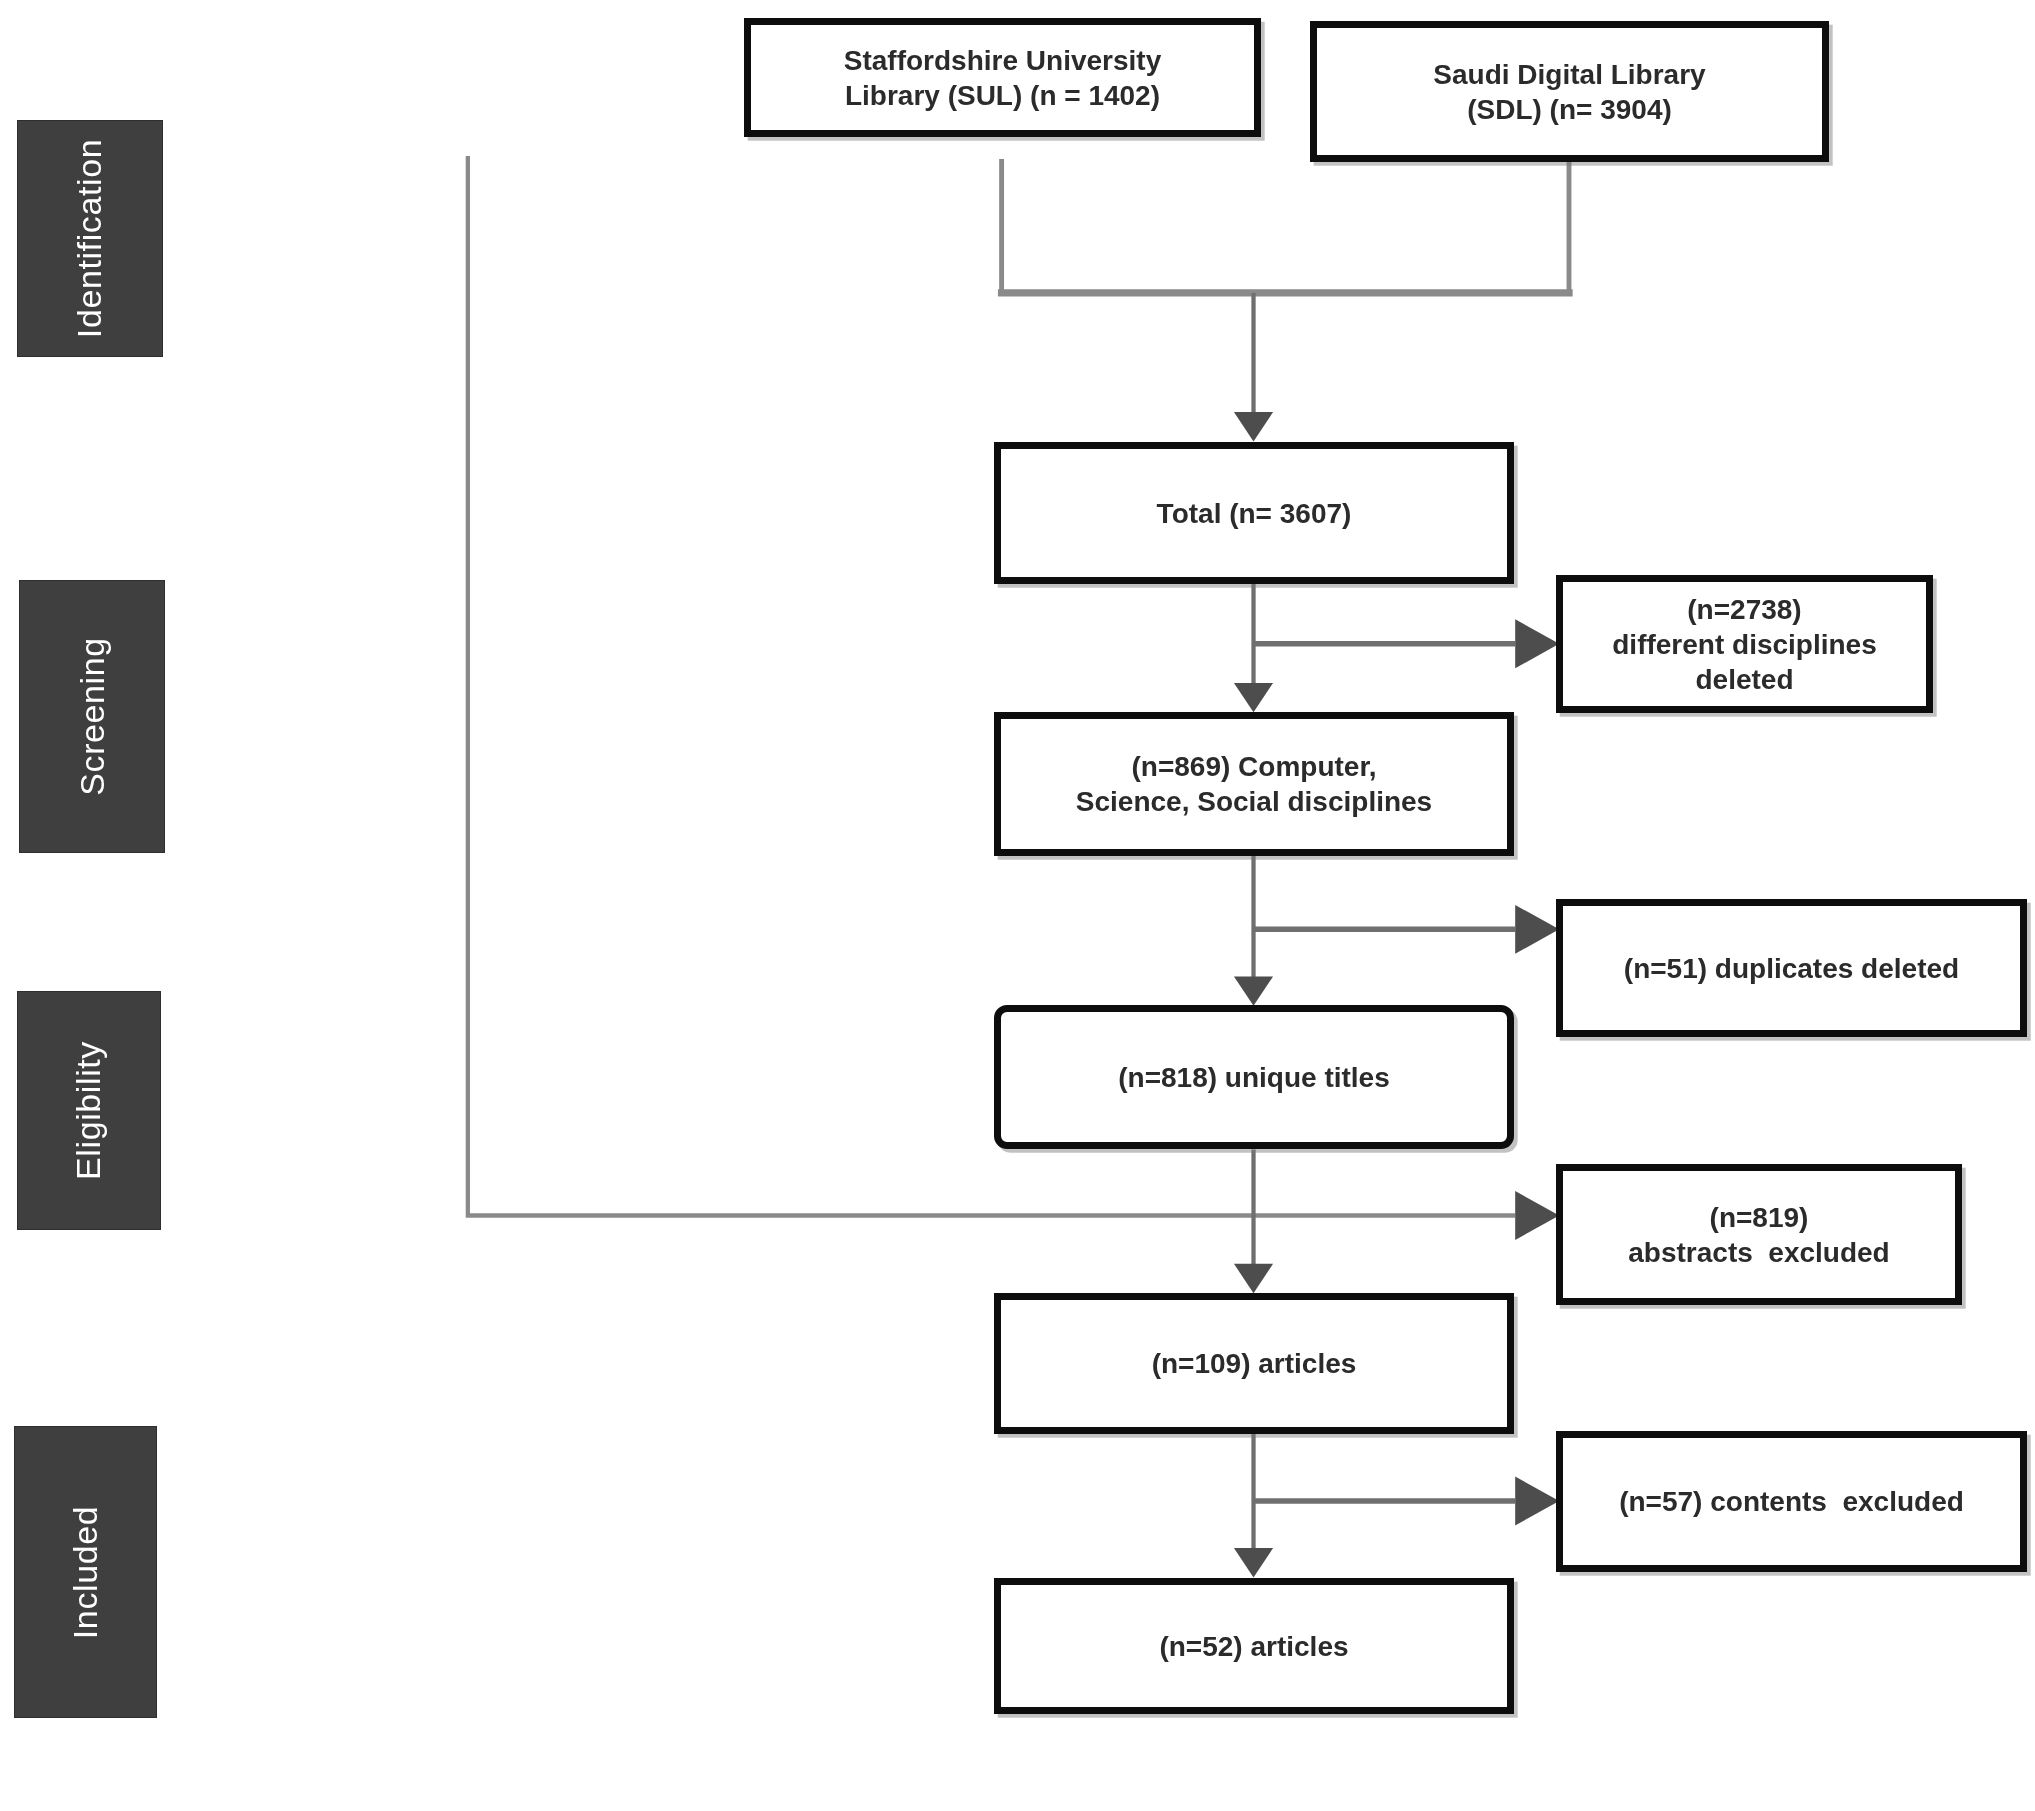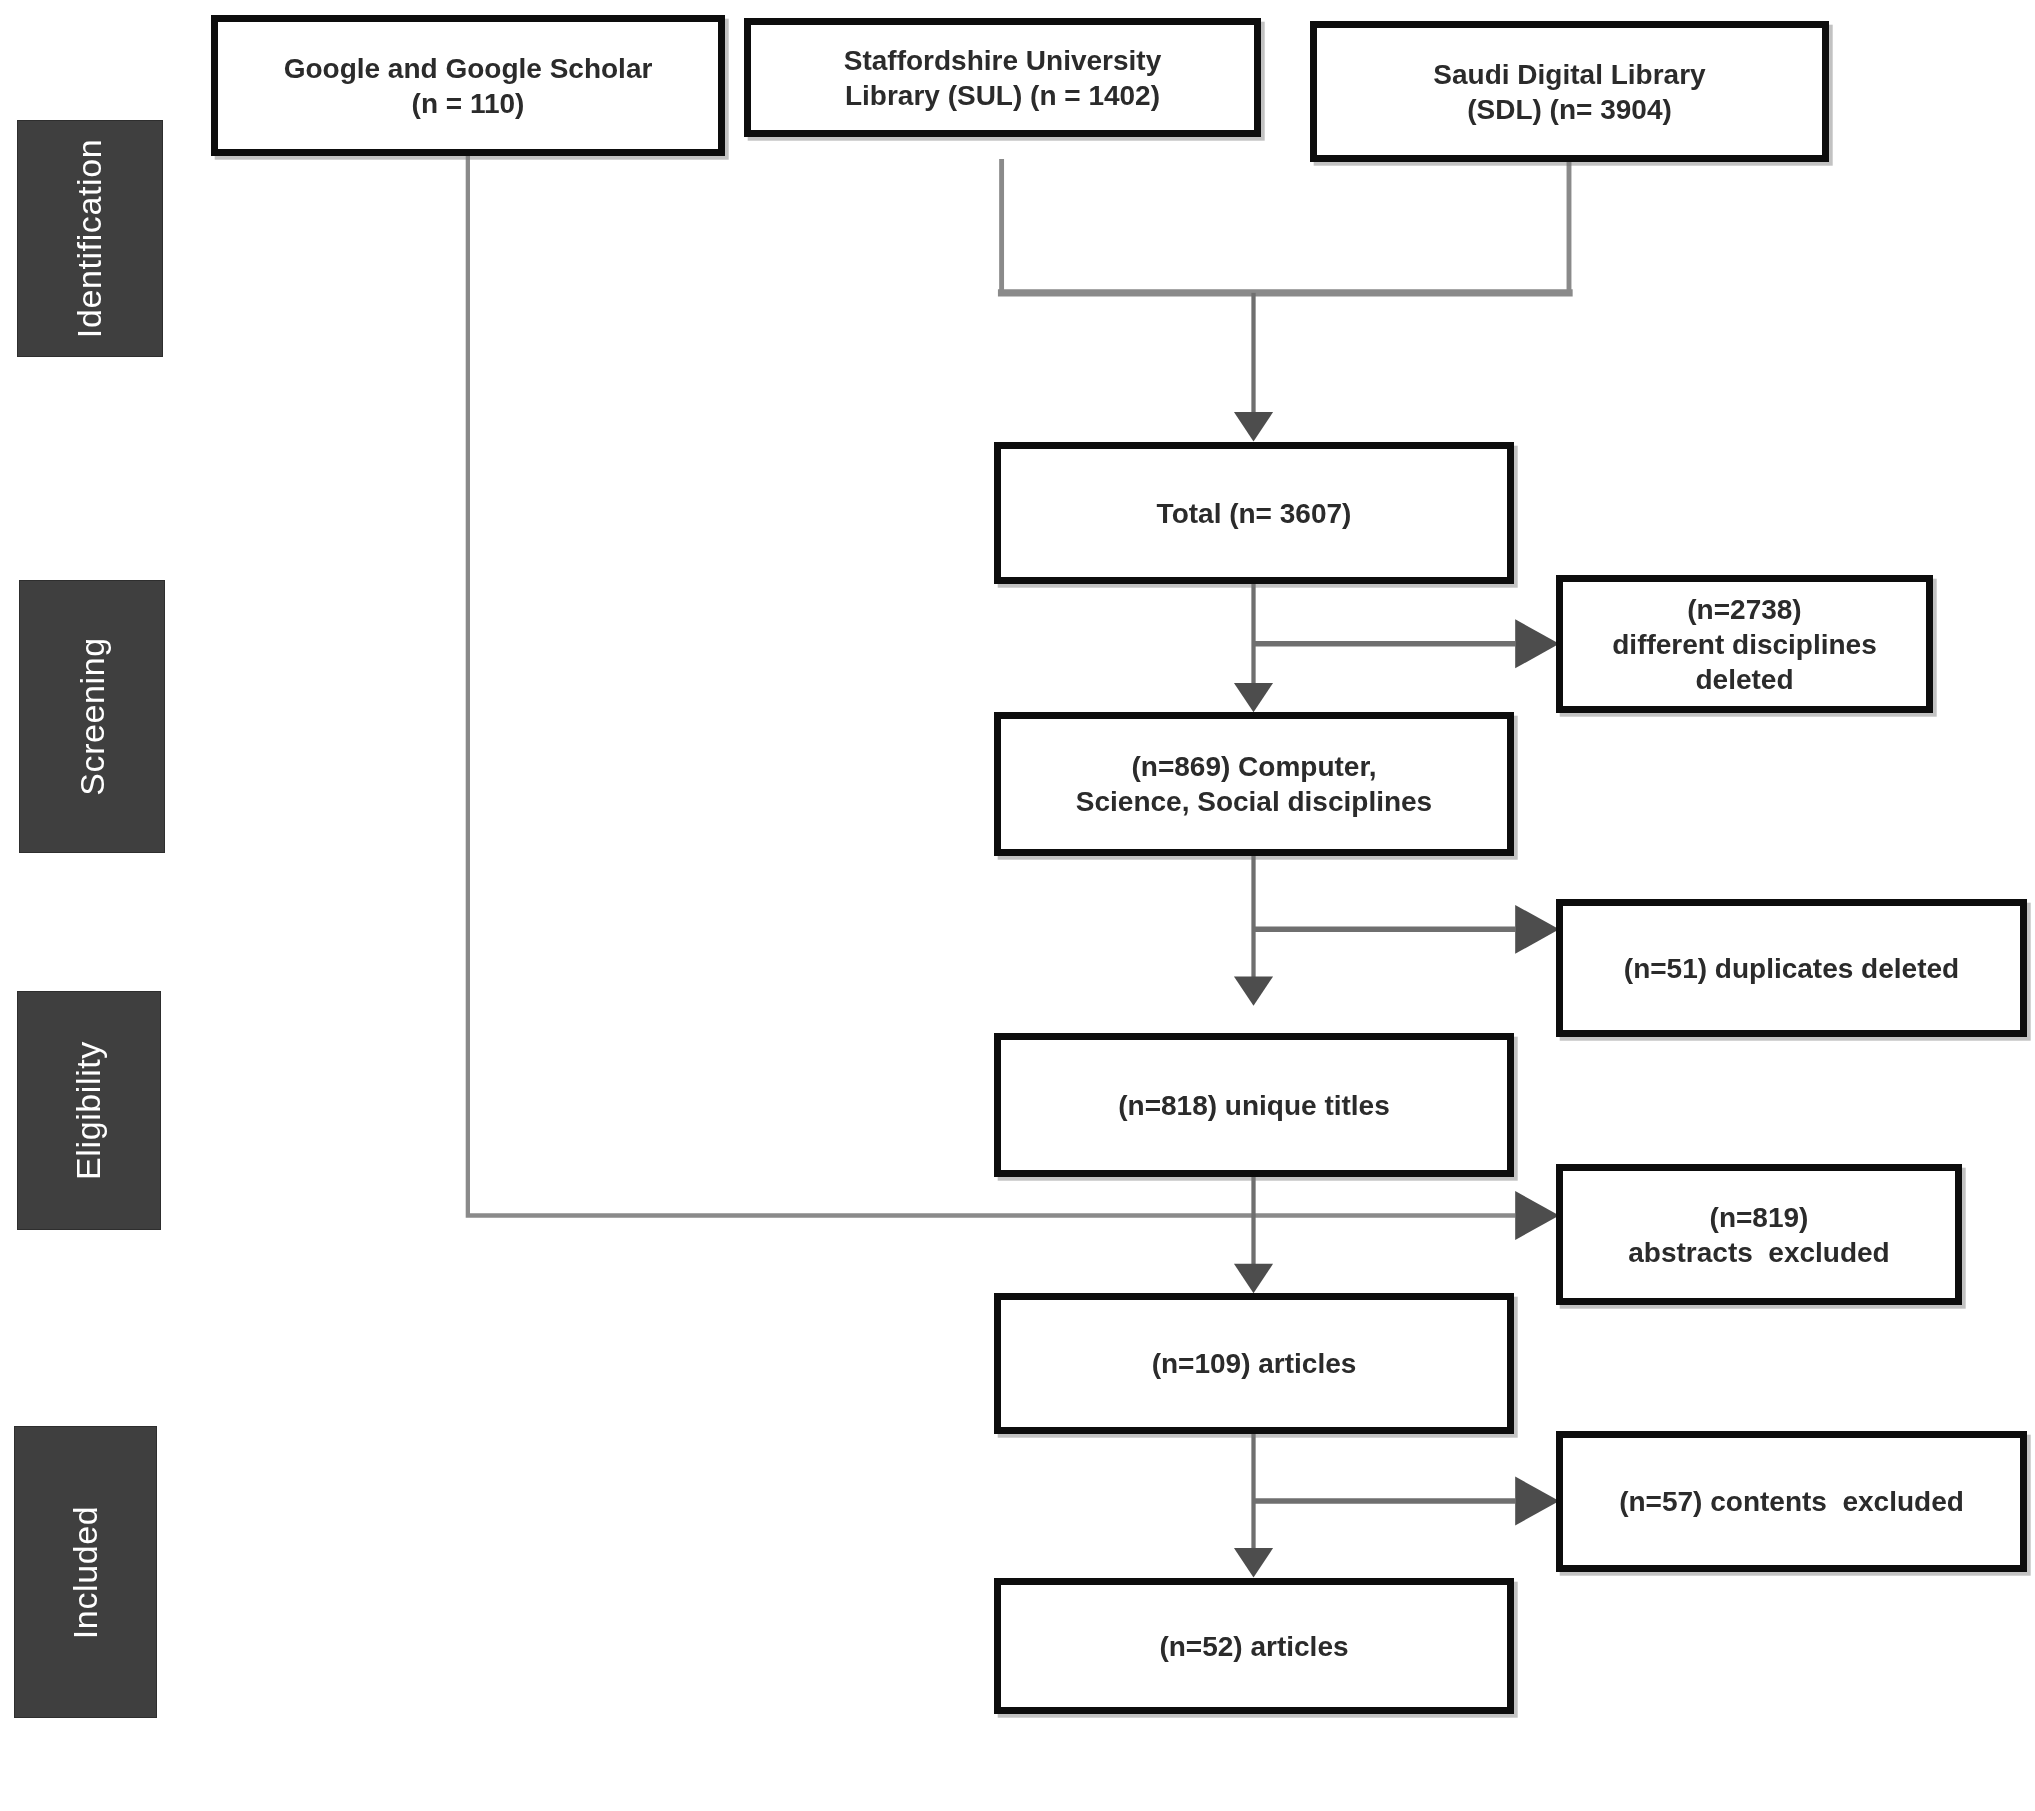--- a/index.html
+++ b/index.html
@@ -31,21 +31,21 @@
   .src-sul  {left:744px; top:18.3px; width:517px; height:119px;}
   .src-sdl  {left:1310px; top:21.4px; width:519px; height:141px;}
   
   .stage-identification{left:17px; top:120px;  width:146px; height:237px;}
   .stage-screening     {left:19px; top:580px;  width:146px; height:273px;}
   .stage-eligibility   {left:16.5px; top:991px; width:144px; height:239px;}
   .stage-included      {left:14px; top:1426px; width:143px; height:292px;}
   
   .flow-total{left:994px; top:442px;  width:520px; height:142px;}
   .flow-869 {left:994px; top:712px; width:520px; height:144px;}
-  .flow-818 {left:994px; top:1033px; width:520px; height:144px;}
+  .flow-818 {left:994px; top:1005px; width:520px; height:144px;border-radius:13px;}
   .flow-109 {left:994px; top:1293px; width:520px; height:141px;}
   .flow-52  {left:994px; top:1578px; width:520px; height:136px;}
   
   .exc-2738{left:1556px; top:575px;  width:377px; height:138px;}
   .exc-51  {left:1556px; top:859px; width:471px; height:138px;margin-top:40px;}
   .exc-819 {left:1556px; top:1141px; width:406px; height:141px;margin-top:23px;}
   .exc-57  {left:1556px; top:1431px; width:471px; height:141px;}
   .connectors{position:absolute; left:0; top:0; pointer-events:none;}
   .cl{stroke:var(--connector-light,#8a8a8a); fill:none;}
   .cd{stroke:var(--connector,#6f6f6f); fill:none;}
@@ -93,22 +93,20 @@
   <div class="stage stage-screening">
     <span>Screening</span>
   </div>
   <div class="stage stage-eligibility">
     <span>Eligibility</span>
   </div>
   <div class="stage stage-included">
     <span>Included</span>
   </div>
 
-  <div class="box src-google">Google and Google Scholar
-(n = 110)</div>
   <div class="box src-sul">Staffordshire University
 Library (SUL) (n = 1402)</div>
   <div class="box src-sdl">Saudi Digital Library
 (SDL) (n= 3904)</div>
 
   <div class="box flow-total">Total (n= 3607)</div>
   <div class="box flow-869">(n=869) Computer,
 Science, Social disciplines</div>
   <div class="box flow-818">(n=818) unique titles</div>
   <div class="box flow-109">(n=109) articles</div>

